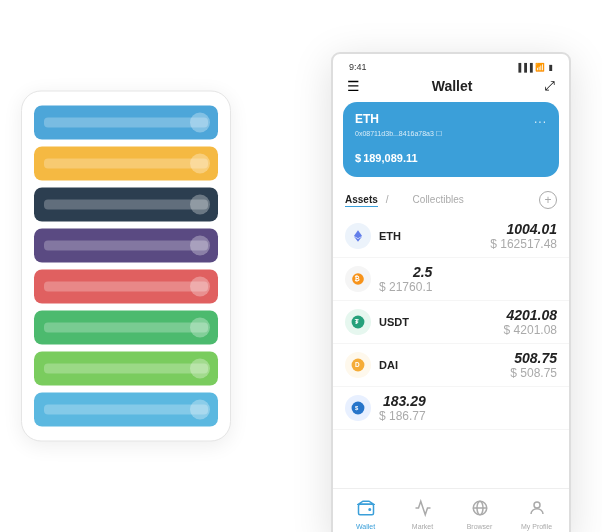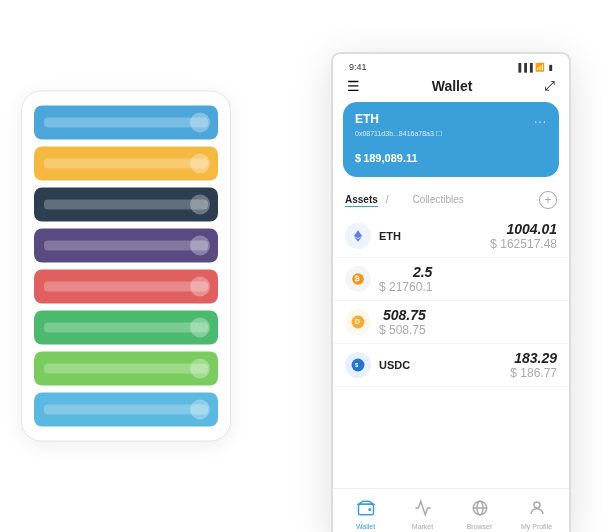--- a/index.html
+++ b/index.html
@@ -377,42 +377,55 @@
               <circle cx="12" cy="12" r="10"></circle>
               <text x="6" y="16" font-size="11" fill="white" font-weight="bold">₿</text>
             </svg>
         </div>
         <div class="asset-amounts">
           <div class="asset-amount-main">2.5</div>
           <div class="asset-amount-usd">$ 21760.1</div>
         </div>
       </div>
 
+      <div class="asset-row">
+        <div class="asset-icon icon-usdt">
+          <svg width="14" height="14" viewBox="0 0 24 24">
+              <circle cx="12" cy="12" r="11" fill="#26a17b"></circle>
+              <text x="6.5" y="16" font-size="11" fill="white" font-weight="bold">₮</text>
+            </svg>
+        </div>
+        <span class="asset-name">USDT</span>
+        <div class="asset-amounts">
+          <div class="asset-amount-main">4201.08</div>
+          <div class="asset-amount-usd">$ 4201.08</div>
+        </div>
+      </div>
 
       <div class="asset-row">
         <div class="asset-icon icon-dai">
           <svg width="14" height="14" viewBox="0 0 24 24">
               <circle cx="12" cy="12" r="11" fill="#f5ac37"></circle>
               <text x="7" y="16" font-size="11" fill="white" font-weight="bold">D</text>
             </svg>
         </div>
+        <span class="asset-name">DAI</span>
         <div class="asset-amounts">
           <div class="asset-amount-main">508.75</div>
           <div class="asset-amount-usd">$ 508.75</div>
         </div>
       </div>
 
       <div class="asset-row">
         <div class="asset-icon icon-usdc">
           <svg width="14" height="14" viewBox="0 0 24 24">
               <circle cx="12" cy="12" r="11" fill="#2775ca"></circle>
               <text x="7" y="16" font-size="10" fill="white" font-weight="bold">$</text>
             </svg>
         </div>
-        <span class="asset-name">USDC</span>
         <div class="asset-amounts">
           <div class="asset-amount-main">183.29</div>
           <div class="asset-amount-usd">$ 186.77</div>
         </div>
       </div>
 
 
     </div>
 
     <div class="bottom-nav">

